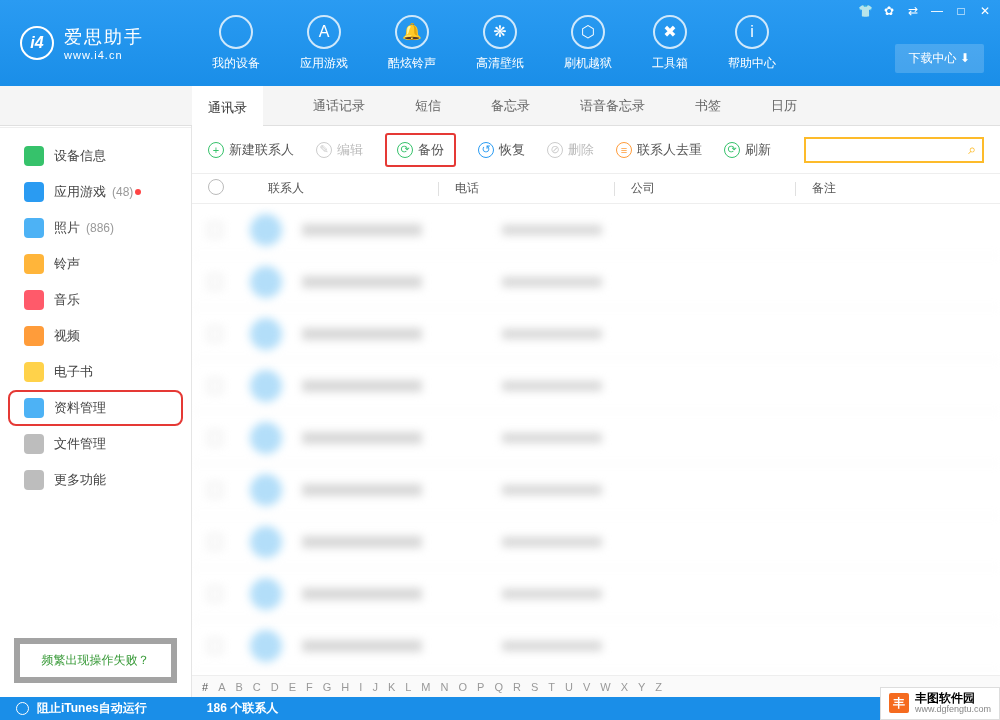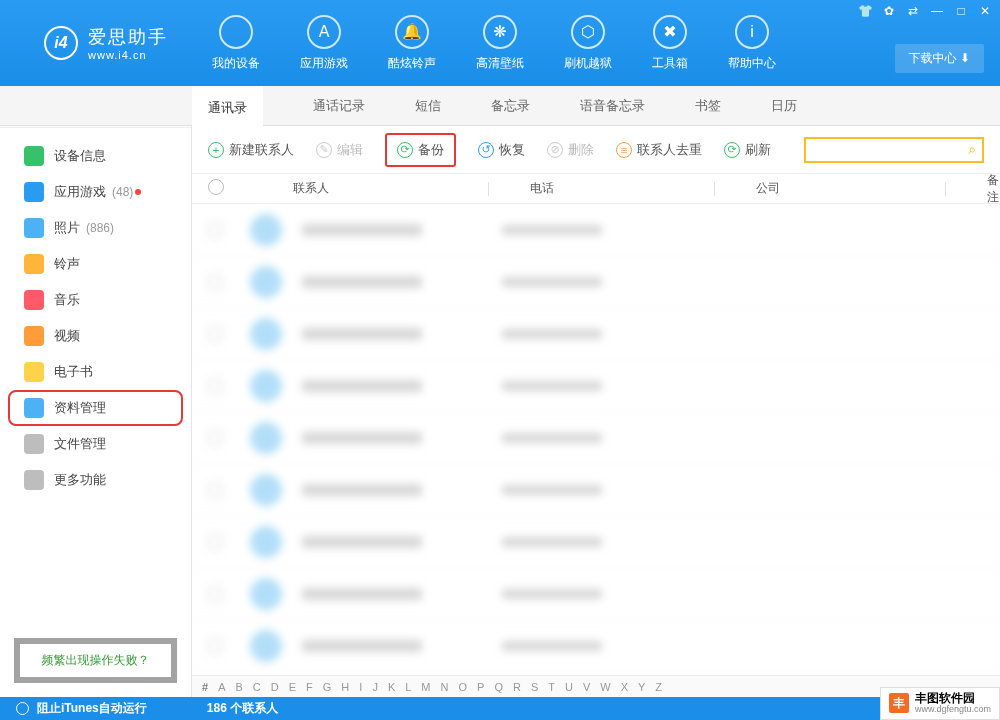--- a/index.html
+++ b/index.html
@@ -1,19 +1,19 @@
 <!DOCTYPE html>
 <html><head>
 <meta charset="utf-8">
 <style>
 * { margin: 0; padding: 0; box-sizing: border-box; font-family: "Microsoft YaHei", Arial, sans-serif; }
 body { width: 1000px; height: 720px; overflow: hidden; background: #fff; position: relative; }
 
 .header { height: 86px; background: linear-gradient(#2a9bf2, #1a8ee8); display: flex; align-items: center; }
-.logo-area { width: 192px; height: 86px; display: flex; align-items: center; padding-left: 20px; justify-content: center; }
+.logo-area { width: 192px; height: 86px; display: flex; align-items: center; padding-left: 20px; }
 .logo-circle { width: 34px; height: 34px; border: 2.5px solid #fff; border-radius: 50%; display: flex; align-items: center; justify-content: center; color: #fff; font-size: 16px; font-style: italic; font-weight: bold; }
 .logo-text { margin-left: 10px; color: #fff; }
 .logo-title { font-size: 18px; letter-spacing: 2px; }
 .logo-sub { font-size: 11px; letter-spacing: 1px; }
 
 .nav { display: flex; gap: 40px; padding-left: 20px; }
 .nav-item { display: flex; flex-direction: column; align-items: center; color: #fff; cursor: pointer; }
 .nav-icon { width: 34px; height: 34px; border: 2px solid #cfe8fb; border-radius: 50%; display: flex; align-items: center; justify-content: center; margin-bottom: 6px; font-size: 16px; }
 .nav-label { font-size: 12px; }
 
@@ -42,21 +42,21 @@
 .main { position: absolute; left: 192px; top: 126px; right: 0; bottom: 23px; background: #fff; }
 .toolbar { height: 48px; display: flex; align-items: center; padding: 0 16px; gap: 22px; border-bottom: 1px solid #eee; }
 .tool-btn { display: flex; align-items: center; font-size: 13px; color: #555; cursor: pointer; }
 .tool-btn.disabled { color: #bbb; }
 .tool-ico { width: 16px; height: 16px; margin-right: 5px; border-radius: 50%; display: inline-flex; align-items: center; justify-content: center; font-size: 11px; }
 .tool-btn.highlighted { border: 2px solid #e53935; padding: 6px 10px; border-radius: 3px; }
 .search-box { margin-left: auto; border: 2px solid #fdbb2a; height: 26px; width: 180px; display: flex; align-items: center; padding: 0 6px; }
 .search-box input { border: none; outline: none; flex: 1; font-size: 12px; }
 .search-ico { color: #fdbb2a; font-size: 14px; }
 
-.cols { height: 30px; display: flex; align-items: center; border-bottom: 1px solid #eee; font-size: 12px; color: #555; padding-left: 16px; gap: 25px; }
+.cols { height: 30px; display: flex; align-items: center; border-bottom: 1px solid #eee; font-size: 12px; color: #555; padding-left: 16px; }
 .col-check { width: 60px; }
 .col-contact { width: 170px; }
 .col-phone { width: 175px; }
 .col-company { width: 180px; }
 .col-note { flex: 1; }
 .chk { width: 16px; height: 16px; border: 1.5px solid #bbb; border-radius: 50%; display: inline-block; }
 
 .rows { overflow: hidden; }
 .row { height: 52px; display: flex; align-items: center; padding-left: 16px; border-bottom: 1px solid #f4f4f4; filter: blur(4px); }
 .row .chk-sq { width: 14px; height: 14px; border: 1px solid #ccc; margin-right: 28px; }

